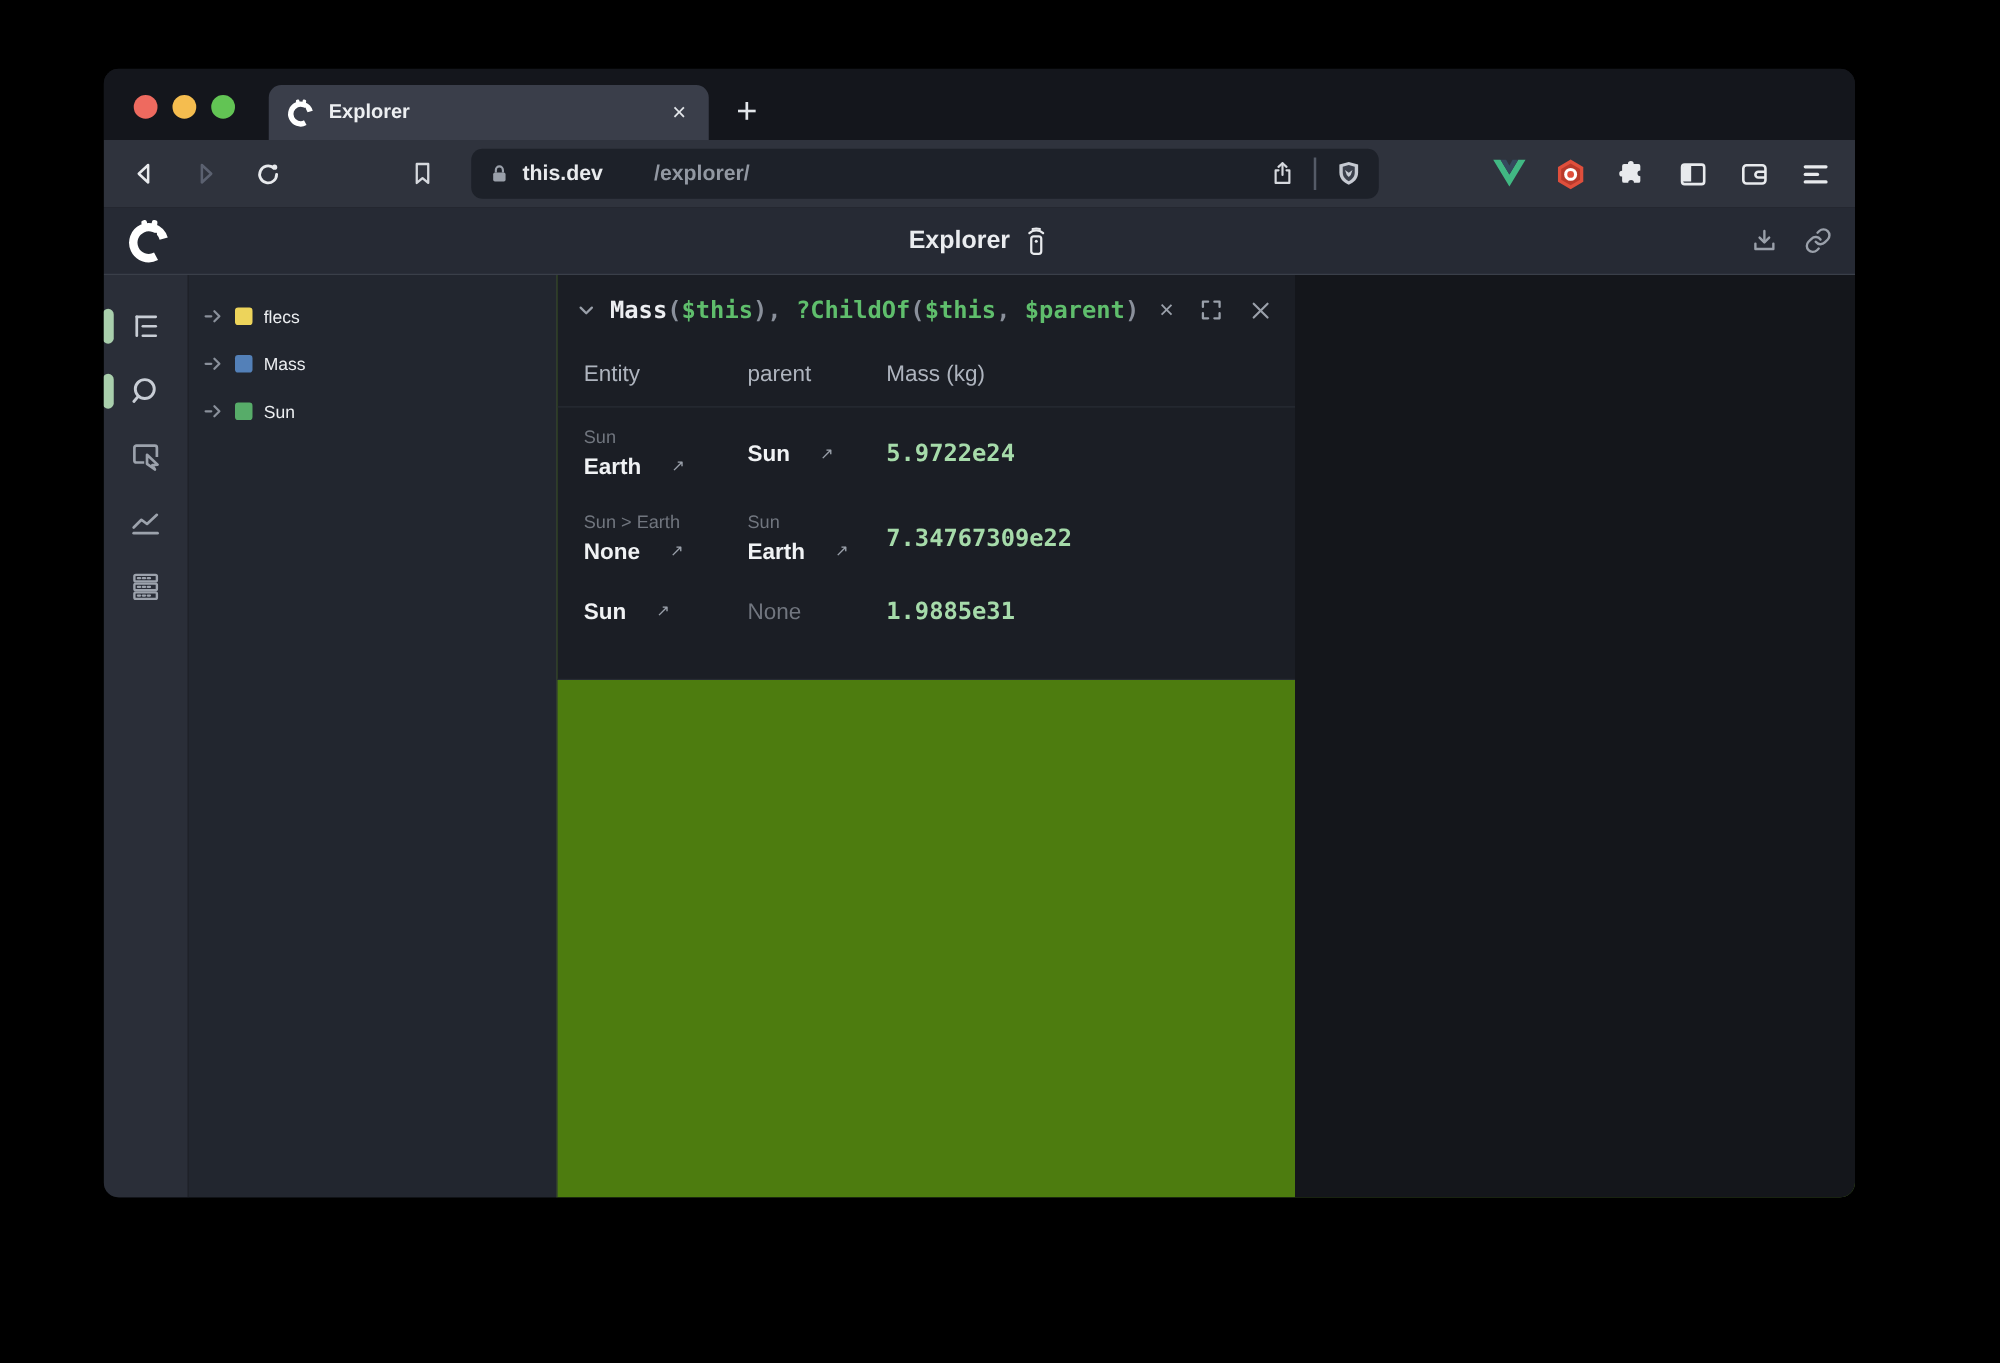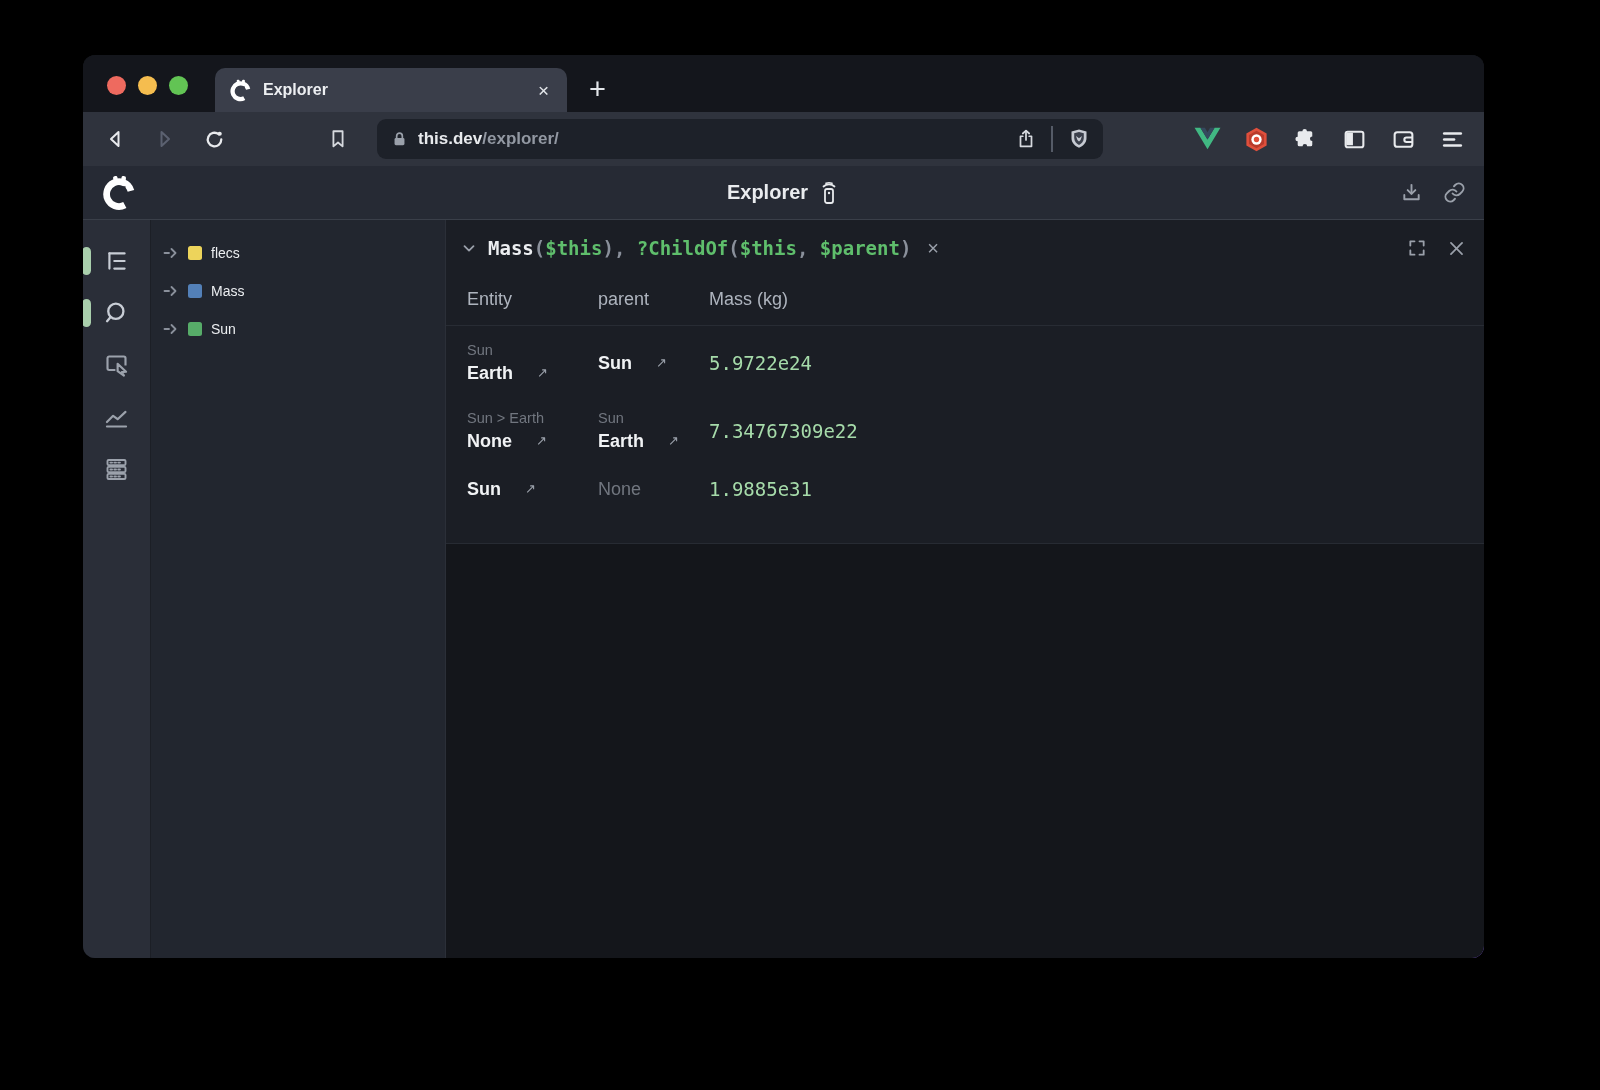--- a/index.html
+++ b/index.html
@@ -22,21 +22,21 @@
   .newtab { color: #E3E6EA; font-size: 29px; font-weight: 400; margin-left: 22px; margin-bottom: 8px; line-height: 1; }
 
   
   .toolbar { height: 54px; background: #2F333D; display: flex; align-items: center; flex: none; padding: 0 16px; }
   .navbtn { width: 34px; height: 34px; display: flex; align-items: center; justify-content: center; flex: none; }
   .navbtn svg { display: block; }
   .bookmark-btn { margin-left: 90px; }
   .urlbar { margin-left: 22px; width: 752px; height: 40px; background: #1D2129; border-radius: 9px;
     display: flex; align-items: center; padding: 0 12px 0 14px; }
   .urlbar .host { color: #E8EAED; font-size: 17px; font-weight: 700; margin-left: 10px; }
-  .urlbar .path { color: #9298A2; font-size: 17px; font-weight: 700; }
+  .urlbar .path { color: #9298A2; font-size: 17px; font-weight: 700; margin-left: 41px; }
   .urlbar .grow { flex: 1; }
   .url-divider { width: 2px; height: 26px; background: #555B67; margin: 0 14px; }
   .ext-icons { display: flex; align-items: center; gap: 17px; margin-left: 88px; }
   .extbtn { width: 32px; height: 32px; display: flex; align-items: center; justify-content: center; }
 
   
   .appheader { height: 54px; background: #262A34; border-bottom: 1px solid #3A3F49;
     display: flex; align-items: center; flex: none; position: relative; padding: 0 18px; }
   .app-title-wrap { position: absolute; left: 0; right: 0; display: flex; align-items: center; justify-content: center; gap: 10px; }
   .app-title { color: #EAECEF; font-size: 20px; font-weight: 700; }
@@ -49,21 +49,21 @@
   .rail-item { width: 40px; height: 38px; display: flex; align-items: center; justify-content: center; position: relative; }
   .rail-pill { position: absolute; left: -15px; top: 5px; width: 9px; height: 28px; border-radius: 5px; background: #A9CFAC; }
 
   .treepanel { width: 294px; background: #22262F; flex: none; padding-top: 14px; }
   .tree-item { height: 38px; display: flex; align-items: center; padding-left: 12px; gap: 9px; }
   .tree-arrow { display: flex; align-items: center; }
   .tree-sq { width: 14px; height: 14px; border-radius: 2.5px; flex: none; }
   .sq-0 { background: #EDD45B; } .sq-1 { background: #5380B8; } .sq-2 { background: #57AC69; }
   .tree-label { color: #ECEEF1; font-size: 14px; font-weight: 500; }
 
-  .main { flex: 1; background: #8b5cf6; display: flex; flex-direction: column; min-width: 0; border-left: 1px solid #2B2F38; }
+  .main { flex: 1; background: #4d7c0f; display: flex; flex-direction: row; min-width: 0; border-left: 1px solid #2B2F38; }
   .querypanel { height: 324px; background: #1B1E25; border-bottom: 1px solid #272B33; display: flex; flex-direction: column; }
   .queryheader { height: 56px; display: flex; align-items: center; padding: 0 18px 0 14px; gap: 10px; flex: none; }
   .qcode { font-family: "DejaVu Sans Mono", monospace; font-size: 19px; font-weight: 700; white-space: pre; }
   .tok-comp { color: #ECEEF1; }
   .tok-punct { color: #8A909B; }
   .tok-var { color: #5FBE6C; }
   .qclear { color: #9AA0AA; font-size: 20px; margin-left: 6px; }
   .qh-spacer { flex: 1; }
   .qh-icon { display: flex; align-items: center; }
 
@@ -71,21 +71,21 @@
     padding: 13px 0 15px 21px; border-bottom: 1px solid #282C34; }
   .tbl-header .col { color: #AEB4BE; font-size: 18px; font-weight: 400; }
   .tbl-rows { padding-top: 14px; }
   .row { display: grid; grid-template-columns: 131px 111px 1fr; align-items: center;
     padding-left: 21px; margin-bottom: 22px; }
   .cell-path { color: #71767F; font-size: 14.5px; line-height: 20px; min-height: 0; }
   .cell-path:empty { display: none; }
   .cell-name { color: #F0F2F4; font-size: 18px; font-weight: 700; line-height: 26px; display: flex; align-items: center; gap: 24px; }
   .goto { color: #9AA0AA; font-size: 13px; font-weight: 400; }
   .cell-none { color: #71767F; font-size: 18px; font-weight: 400; }
-  .cell-value { font-family: "DejaVu Sans Mono", monospace; font-size: 19px; font-weight: 400; color: #A6DBAA; }
+  .cell-value { font-family: "DejaVu Sans Mono", monospace; font-size: 19px; font-weight: 700; color: #A6DBAA; }
   .canvas { flex: 1; background: #14161B; }
 
   svg { display: block; }
 </style>
 </head>
 <body>
 
 <div class="window">
 
   <div class="tabstrip">

